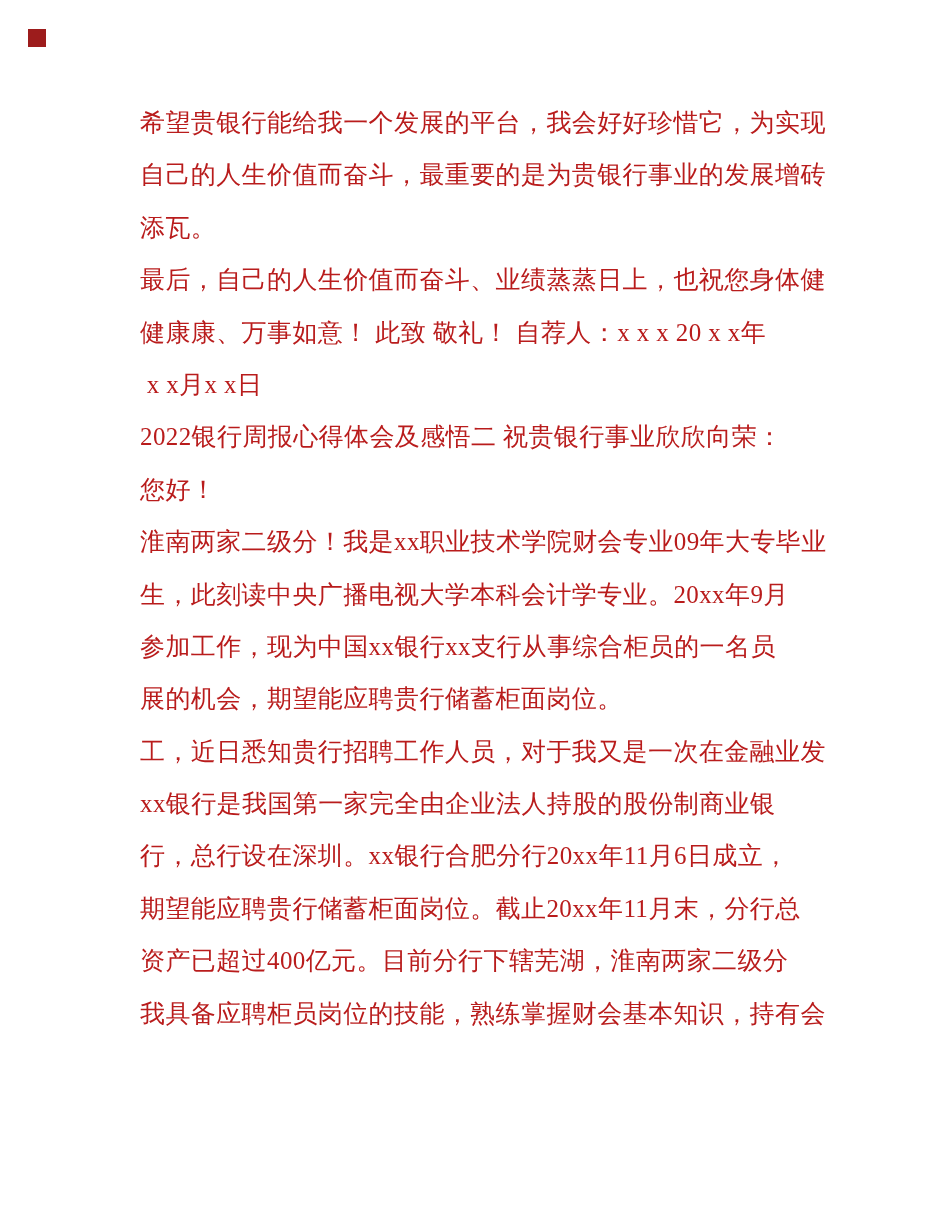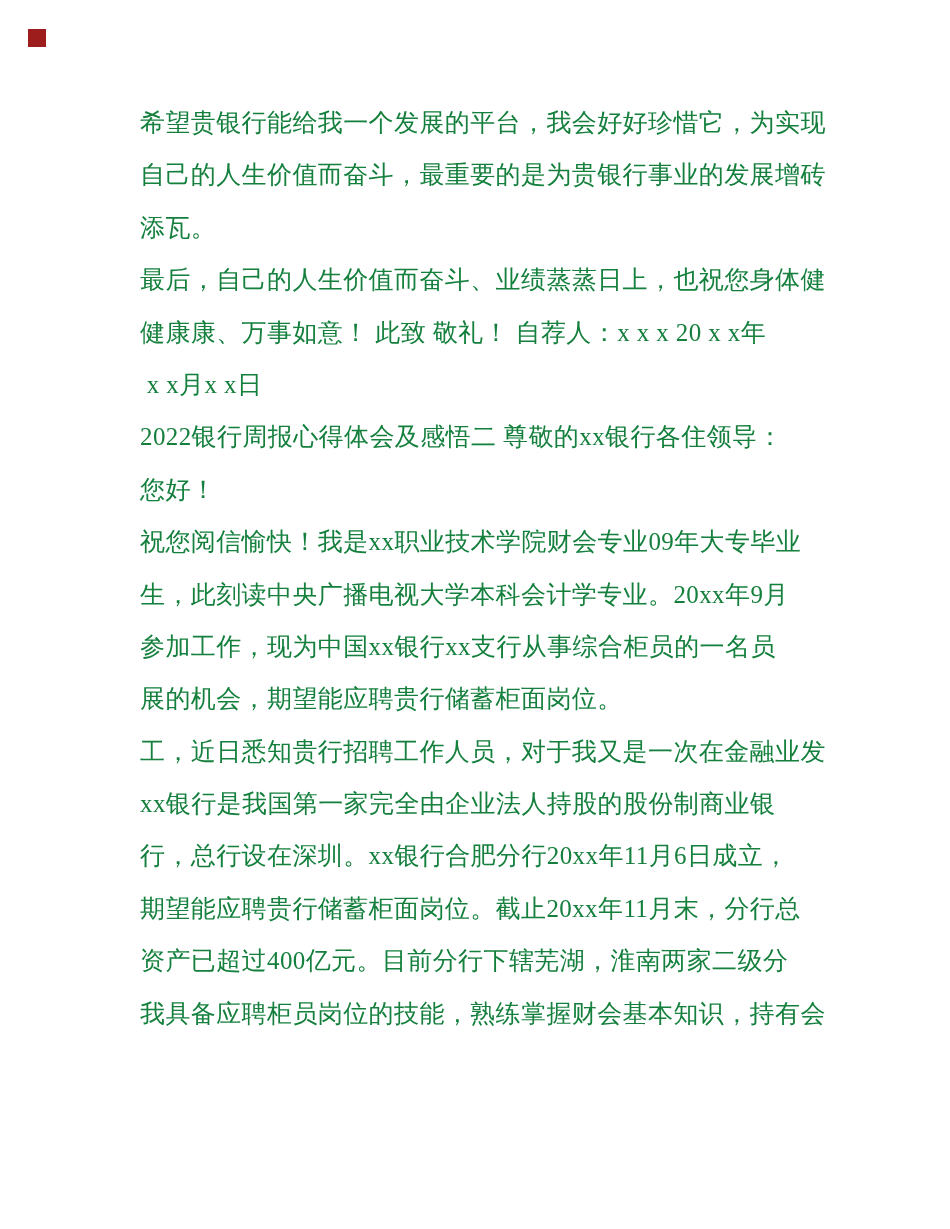--- a/index.html
+++ b/index.html
@@ -36,30 +36,30 @@
     line-height: 52.4px;
     white-space: pre;
     letter-spacing: 0.4px;
   }
 </style>
 </head>
 <body>
 
 <div class="page" style="background: rgb(255, 255, 255);">
   <span class="corner-mark"></span>
-  <div class="text-block" style="color: #15803d;">
+  <div class="text-block" style="color: #b91c1c;">
     <div class="line">希望贵银行能给我一个发展的平台，我会好好珍惜它，为实现</div>
     <div class="line">自己的人生价值而奋斗，最重要的是为贵银行事业的发展增砖</div>
     <div class="line">添瓦。</div>
     <div class="line">最后，自己的人生价值而奋斗、业绩蒸蒸日上，也祝您身体健</div>
     <div class="line">健康康、万事如意！ 此致 敬礼！ 自荐人：x x x 20 x x年</div>
     <div class="line"> x x月x x日</div>
-    <div class="line">2022银行周报心得体会及感悟二 尊敬的xx银行各住领导：</div>
+    <div class="line">2022银行周报心得体会及感悟二 祝贵银行事业欣欣向荣：</div>
     <div class="line">您好！</div>
-    <div class="line">祝您阅信愉快！我是xx职业技术学院财会专业09年大专毕业</div>
+    <div class="line">淮南两家二级分！我是xx职业技术学院财会专业09年大专毕业</div>
     <div class="line">生，此刻读中央广播电视大学本科会计学专业。20xx年9月</div>
     <div class="line">参加工作，现为中国xx银行xx支行从事综合柜员的一名员</div>
     <div class="line">展的机会，期望能应聘贵行储蓄柜面岗位。</div>
     <div class="line">工，近日悉知贵行招聘工作人员，对于我又是一次在金融业发</div>
     <div class="line">xx银行是我国第一家完全由企业法人持股的股份制商业银</div>
     <div class="line">行，总行设在深圳。xx银行合肥分行20xx年11月6日成立，</div>
     <div class="line">期望能应聘贵行储蓄柜面岗位。截止20xx年11月末，分行总</div>
     <div class="line">资产已超过400亿元。目前分行下辖芜湖，淮南两家二级分</div>
     <div class="line">我具备应聘柜员岗位的技能，熟练掌握财会基本知识，持有会</div>
   </div>

